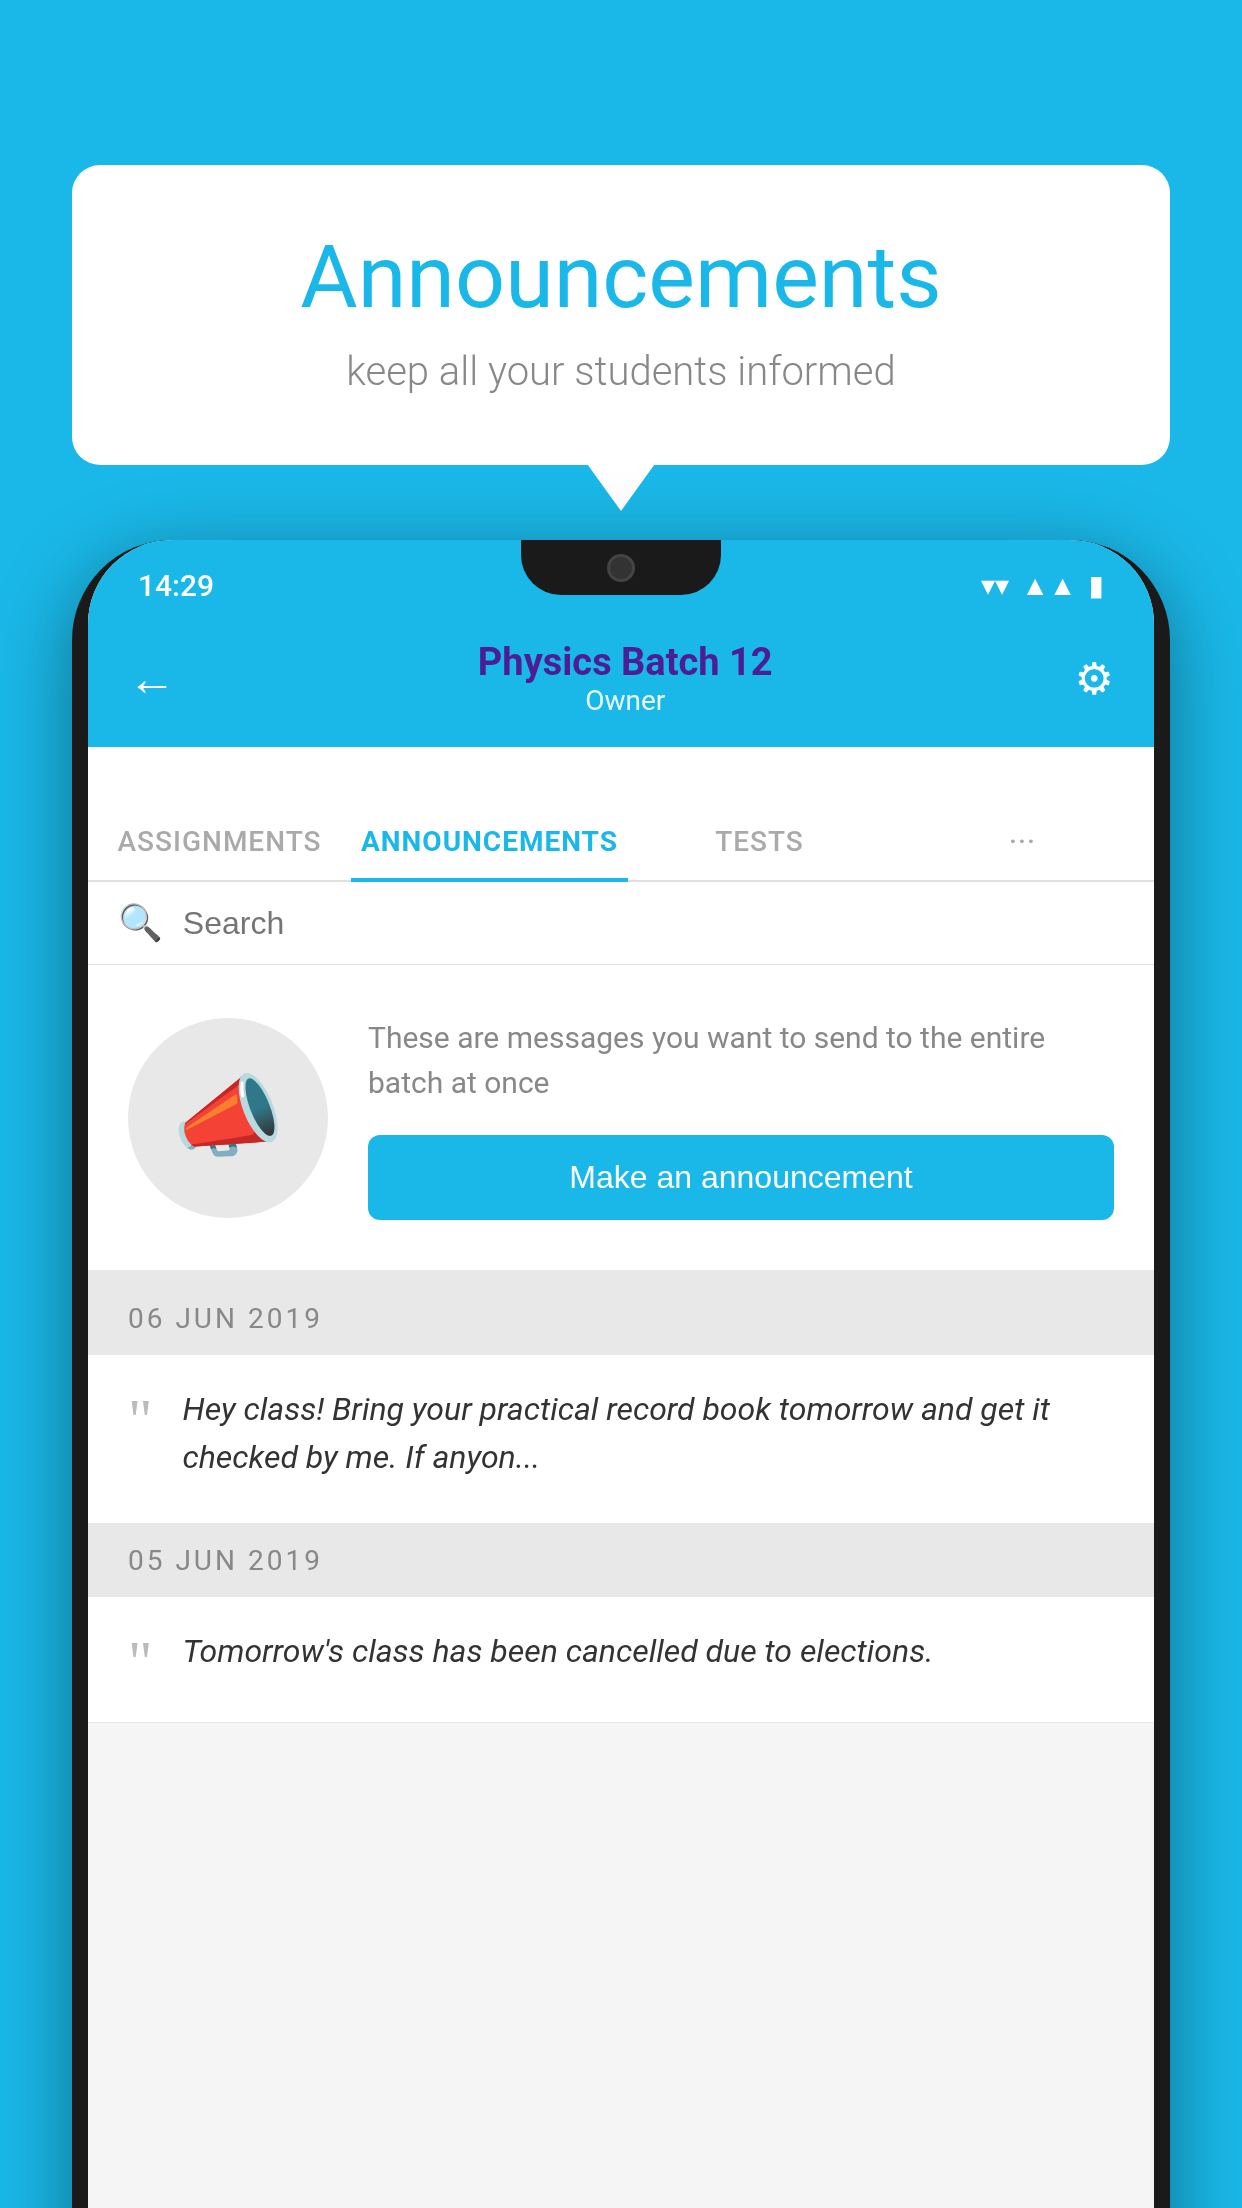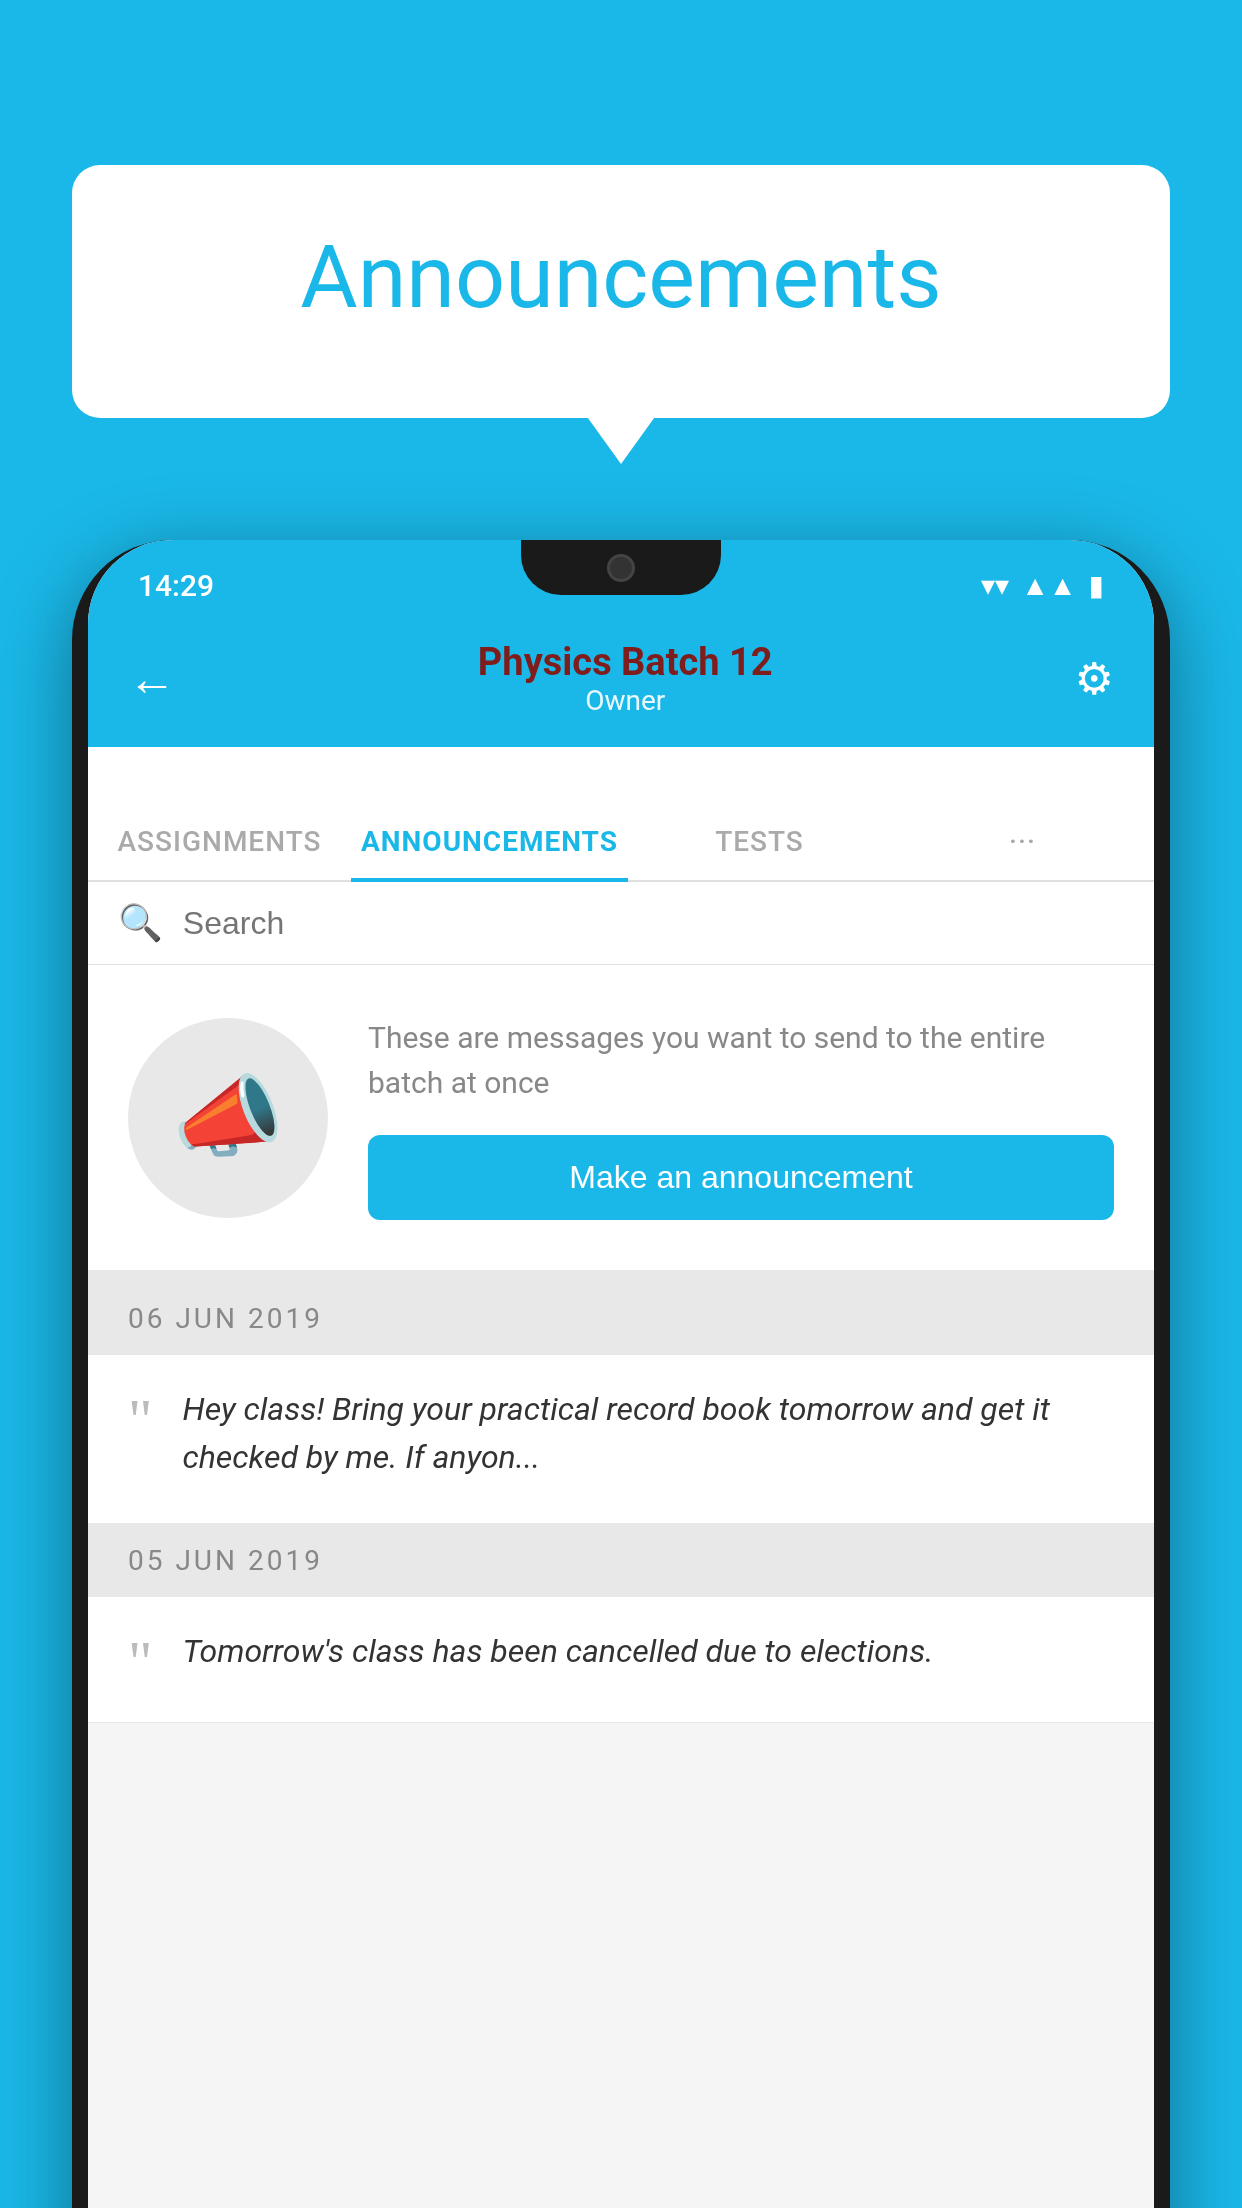--- a/index.html
+++ b/index.html
@@ -144,21 +144,21 @@
       color: white;
       font-size: 48px;
       cursor: pointer;
     }
 
     .header-title-block {
       text-align: center;
     }
 
     .header-title {
-      color: #7f1d1d;
+      color: #4c1d95;
       font-size: 38px;
       font-weight: 700;
     }
 
     .header-subtitle {
       color: rgba(255,255,255,0.9);
       font-size: 28px;
       font-weight: 400;
     }
 
@@ -340,20 +340,21 @@
       border-radius: 84px;
       overflow: hidden;
     }
   </style>
 </head>
 <body>
 
 <div class="speech-bubble-container">
   <div class="speech-bubble">
     <div class="speech-bubble-title">Announcements</div>
+    <div class="speech-bubble-subtitle">keep all your students informed</div>
   </div>
 </div>
 
 <div class="phone-wrapper">
   <div class="phone-frame">
     <div class="phone-notch">
       <div class="phone-camera"></div>
     </div>
 
     <div class="screen-inner">

